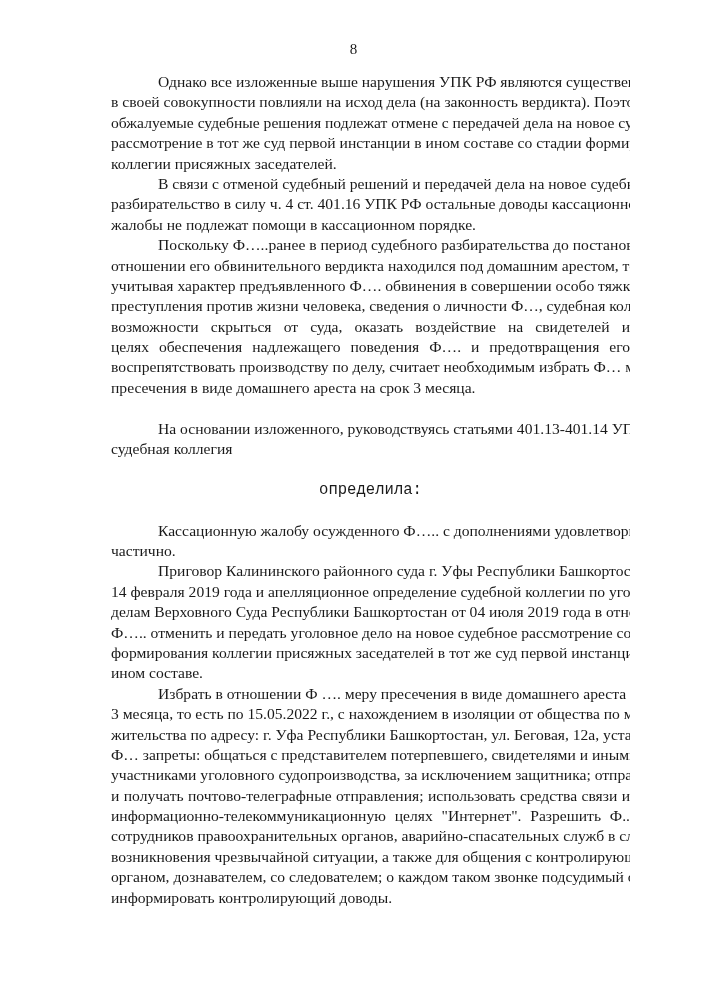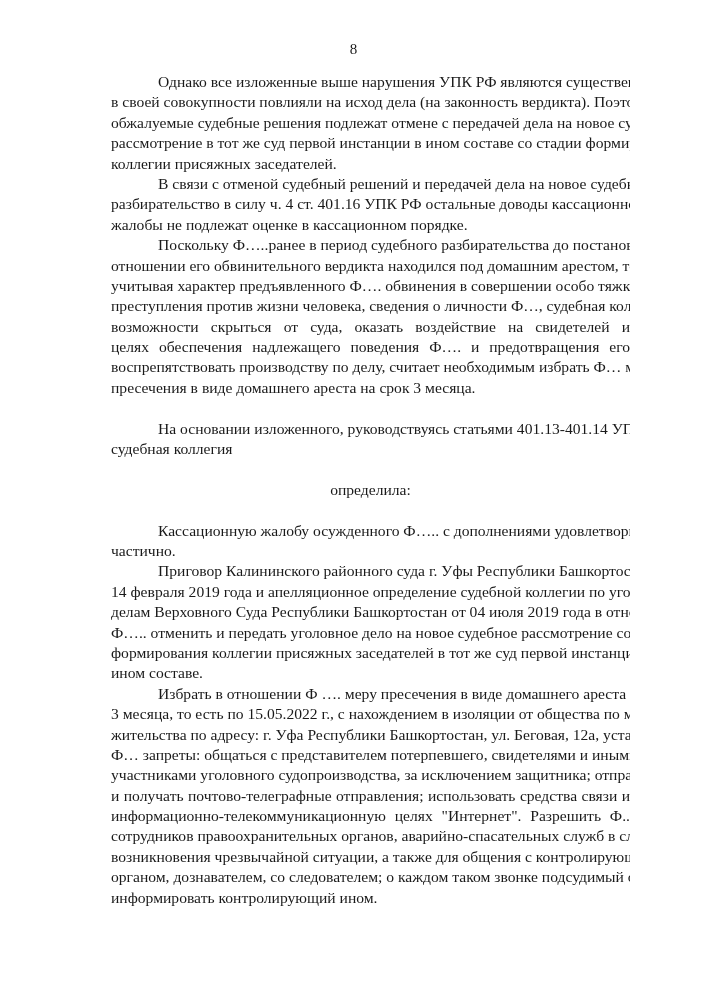--- a/index.html
+++ b/index.html
@@ -9,21 +9,21 @@
       font-family: "Liberation Serif", "DejaVu Serif", serif; color: #1a1a1a;
     }
     .page-number { position: absolute; top: 41px; left: 0; width: 707px; text-align: center; font-size: 15px; }
     .body { position: absolute; left: 111px; top: 72px; width: 519px; }
     .line {
       font-size: 15.6px; line-height: 20.4px; height: 20.4px; white-space: nowrap;
       text-align: justify; text-align-last: justify; overflow: hidden;
     }
     .line.indent { padding-left: 47px; }
     .line.last { text-align-last: left; }
-    .line.center { text-align: right; text-align-last: center; }
+    .line.center { text-align: right; text-align-last: center; font-family: Liberation Mono, monospace; }
     .gap { height: 20.4px; }
   </style>
 </head>
 <body>
 
 <div class="page">
   <div class="page-number">8</div>
 
   <div class="body">
 
@@ -31,21 +31,21 @@
       <div class="line indent">Однако все изложенные выше нарушения УПК РФ являются существенными и</div>
       <div class="line">в своей совокупности повлияли на исход дела (на законность вердикта). Поэтому</div>
       <div class="line">обжалуемые судебные решения подлежат отмене с передачей дела на новое судебное</div>
       <div class="line">рассмотрение в тот же суд первой инстанции в ином составе со стадии формирования</div>
       <div class="line last">коллегии присяжных заседателей.</div>
     </div>
 
     <div>
       <div class="line indent">В связи с отменой судебный решений и передачей дела на новое судебное</div>
       <div class="line">разбирательство в силу ч. 4 ст. 401.16 УПК РФ остальные доводы кассационной</div>
-      <div class="line last">жалобы не подлежат оценке в кассационном порядке.</div>
+      <div class="line last">жалобы не подлежат помощи в кассационном порядке.</div>
     </div>
 
     <div>
       <div class="line indent">Поскольку Ф…..ранее в период судебного разбирательства до постановления в</div>
       <div class="line">отношении его обвинительного вердикта находился под домашним арестом, то</div>
       <div class="line">учитывая характер предъявленного Ф…. обвинения в совершении особо тяжкого</div>
       <div class="line">преступления против жизни человека, сведения о личности Ф…, судебная коллегия в</div>
       <div class="line">возможности скрыться от суда, оказать воздействие на свидетелей и</div>
       <div class="line">целях обеспечения надлежащего поведения Ф….   и        предотвращения        его</div>
       <div class="line">воспрепятствовать производству по делу, считает необходимым избрать Ф…  меру</div>
@@ -83,17 +83,17 @@
       <div class="line indent">Избрать в отношении Ф …. меру пресечения в виде домашнего ареста на срок</div>
       <div class="line">3 месяца, то есть по 15.05.2022 г., с нахождением в изоляции от общества по месту</div>
       <div class="line">жительства по адресу: г. Уфа Республики Башкортостан, ул. Беговая, 12а, установив</div>
       <div class="line">Ф… запреты: общаться с представителем потерпевшего, свидетелями и иными</div>
       <div class="line">участниками уголовного судопроизводства, за исключением защитника; отправлять</div>
       <div class="line">и получать почтово-телеграфные отправления; использовать средства связи и</div>
       <div class="line">информационно-телекоммуникационную целях "Интернет". Разрешить Ф..</div>
       <div class="line">сотрудников правоохранительных органов, аварийно-спасательных служб в случае</div>
       <div class="line">возникновения чрезвычайной ситуации, а также для общения с контролирующим</div>
       <div class="line">органом, дознавателем, со следователем; о каждом таком звонке подсудимый обязан</div>
-      <div class="line last">информировать контролирующий ином.</div>
+      <div class="line last">информировать контролирующий доводы.</div>
     </div>
 
   </div>
 </div>
 
 </body></html>

